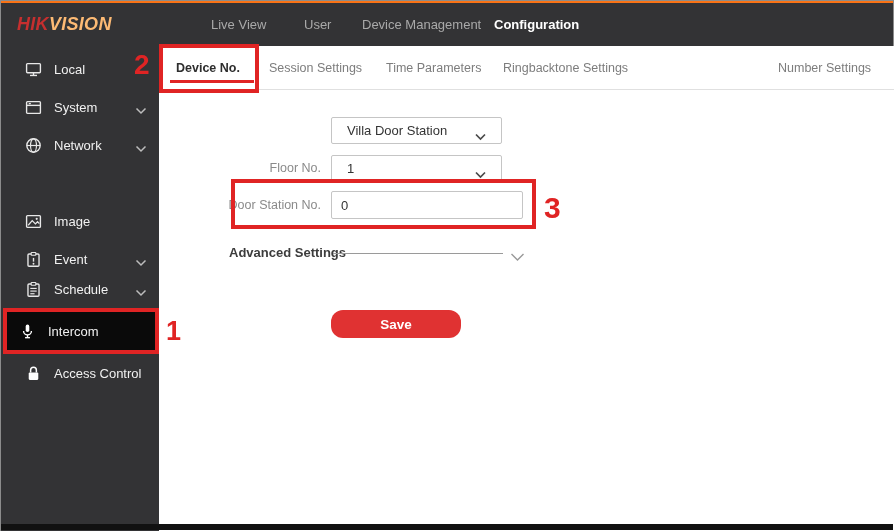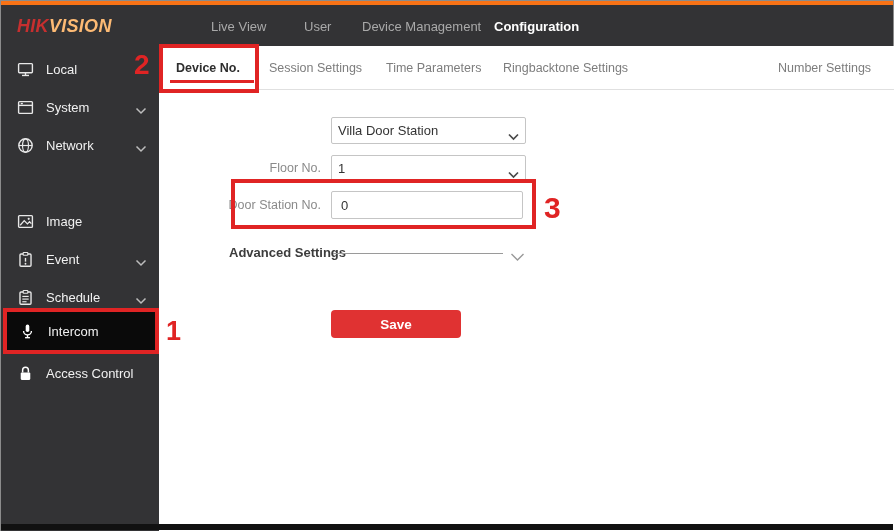--- a/index.html
+++ b/index.html
@@ -1,65 +1,65 @@
 <!DOCTYPE html>
 <html><head>
 <meta charset="utf-8">
 <style>
   * { margin:0; padding:0; box-sizing:border-box; }
   html,body { width:894px; height:531px; background:#fff; }
   body { font-family:"Liberation Sans", sans-serif; position:relative; overflow:hidden; }
   .frame { position:absolute; inset:0; width:894px; height:531px; background:#fff; border:1px solid #8c8c8c; }
 
   
-  .topbar { position:absolute; left:0; top:0; width:100%; height:45px; background:#333335; border-top:4px solid #f97316; }
+  .topbar { position:absolute; left:0; top:0; width:100%; height:45px; background:#333335; border-top:2px solid #f97316; }
   .logo { position:absolute; left:16px; top:0; height:43px; display:flex; align-items:center;
           font-style:italic; font-weight:bold; font-size:18px; letter-spacing:.3px; }
   .logo .hik { color:#c62f2f; }
   .logo .vision { color:#fdba74; }
   .nav-item { position:absolute; top:0; height:43px; display:flex; align-items:center;
               font-size:13px; color:#a9a9a9; cursor:pointer;text-align:center; }
   .nav-item.active { color:#ffffff; font-weight:bold; }
 
   
   .sidebar { position:absolute; left:0; top:45px; width:158px; height:486px; background:#333335; }
   .side-item { position:absolute; left:0; width:158px; height:38px; display:flex; align-items:center;
-               padding-left:16px; cursor:pointer; }
+               padding-left:24px; cursor:pointer; }
   .side-item .sicon { width:17px; height:17px; display:inline-flex; margin-right:12px; flex:none; }
   .side-item .slabel { color:#f1f1f1; font-size:13px; white-space:nowrap; }
   .side-item .schev { position:absolute; right:12px; top:13px; width:12px; height:12px; }
   .side-item.selected { background:#0a0a0a; border:4px solid #e02424; height:46px; padding-left:12px; width:156px; left:2px; }
 
   
   .main { position:absolute; left:158px; top:45px; width:736px; height:486px; background:#ffffff; }
   .tabrow { position:absolute; left:158px; top:45px; width:736px; height:44px; border-bottom:1px solid #e0e0e0; background:#fff; }
   .tab { position:absolute; top:0; height:43px; display:flex; align-items:center;
          font-size:12.5px; color:#7d7d7d; cursor:pointer; white-space:nowrap; }
   .tab.active { color:#2e2e2e; font-weight:bold; }
   .tab-underline { position:absolute; left:169px; top:79px; width:84px; height:3px; background:#e02424; }
 
   
   .ann-box { position:absolute; border:4px solid #e02424; background:transparent; z-index:50; pointer-events:none; }
   .ann-num { position:absolute; color:#e02424; font-weight:bold; z-index:51; pointer-events:none; }
 
   
   .f-label { position:absolute; left:158px; width:162px; text-align:right; font-size:12.5px; color:#8a8a8a; }
-  .selectbox { position:absolute; left:330px; width:195px; height:27px; border:1px solid #c5c5c5; background:#fff;
-               border-radius:2px; display:flex; align-items:center; padding:0 6px; cursor:pointer; }
+  .selectbox { position:absolute; left:330px; width:171px; height:27px; border:1px solid #c5c5c5; background:#fff;
+               border-radius:2px; display:flex; align-items:center; padding:0 15px; cursor:pointer; }
   .selectbox .val { font-size:13px; color:#333; flex:1; white-space:nowrap; overflow:hidden; }
   .selectbox .chev { width:11px; height:8px; flex:none; }
   .textbox { position:absolute; left:330px; width:192px; height:28px; border:1px solid #c5c5c5; border-radius:2px;
              font-size:13px; color:#333; padding:0 9px; font-family:"Liberation Sans",sans-serif; outline:none; }
 
   .adv-label { position:absolute; left:228px; top:244px; font-size:13px; font-weight:bold; color:#3c3c3c; }
   .adv-line  { position:absolute; left:332px; top:252px; width:170px; height:1px; background:#9a9a9a; }
   .adv-chev  { position:absolute; left:509px; top:247px; width:15px; height:10px; cursor:pointer; }
 
   .save-btn { position:absolute; left:330px; top:309px; width:130px; height:28px; background:#e03232; border:none;
-              border-radius:4px; color:#ffffff; font-weight:bold; font-size:13.5px; cursor:pointer;
+              border-radius:12px; color:#ffffff; font-weight:bold; font-size:13.5px; cursor:pointer;
               font-family:"Liberation Sans",sans-serif; }
 
   .bottom-strip { position:absolute; left:0; bottom:0; width:100%; height:6px; background:#111; }
 </style>
 </head>
 <body>
 
 <div class="frame">
 
   <div class="topbar">
@@ -140,21 +140,21 @@
           </svg>
       </span>
       <span class="slabel">Event</span>
       <span class="schev">
         <svg viewBox="0 0 12 8" width="12" height="8">
             <polyline points="1.5,1.5 6,6 10.5,1.5" fill="none" stroke="#bdbdbd" stroke-width="1.5"></polyline>
           </svg>
       </span>
     </div>
 
-    <div class="side-item" style="top:232px">
+    <div class="side-item" style="top:224px">
       <span class="sicon">
         <svg viewBox="0 0 16 16" width="17" height="17">
             <rect x="2.8" y="2.8" width="10.4" height="11.5" rx="1" fill="none" stroke="#e8e8e8" stroke-width="1.3"></rect>
             <rect x="5.8" y="1.4" width="4.4" height="2.6" rx="0.6" fill="#333335" stroke="#e8e8e8" stroke-width="1.1"></rect>
             <line x1="5" y1="7" x2="11" y2="7" stroke="#e8e8e8" stroke-width="1.1"></line>
             <line x1="5" y1="9.5" x2="11" y2="9.5" stroke="#e8e8e8" stroke-width="1.1"></line>
             <line x1="5" y1="12" x2="9" y2="12" stroke="#e8e8e8" stroke-width="1.1"></line>
           </svg>
       </span>
       <span class="slabel">Schedule</span>

